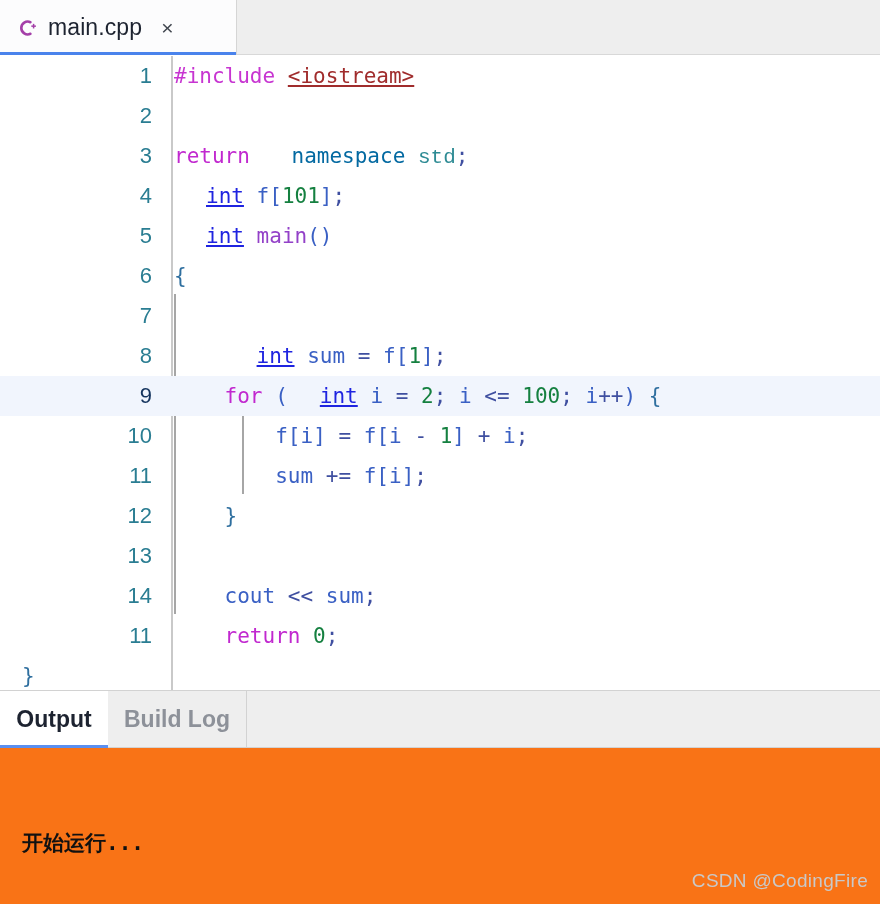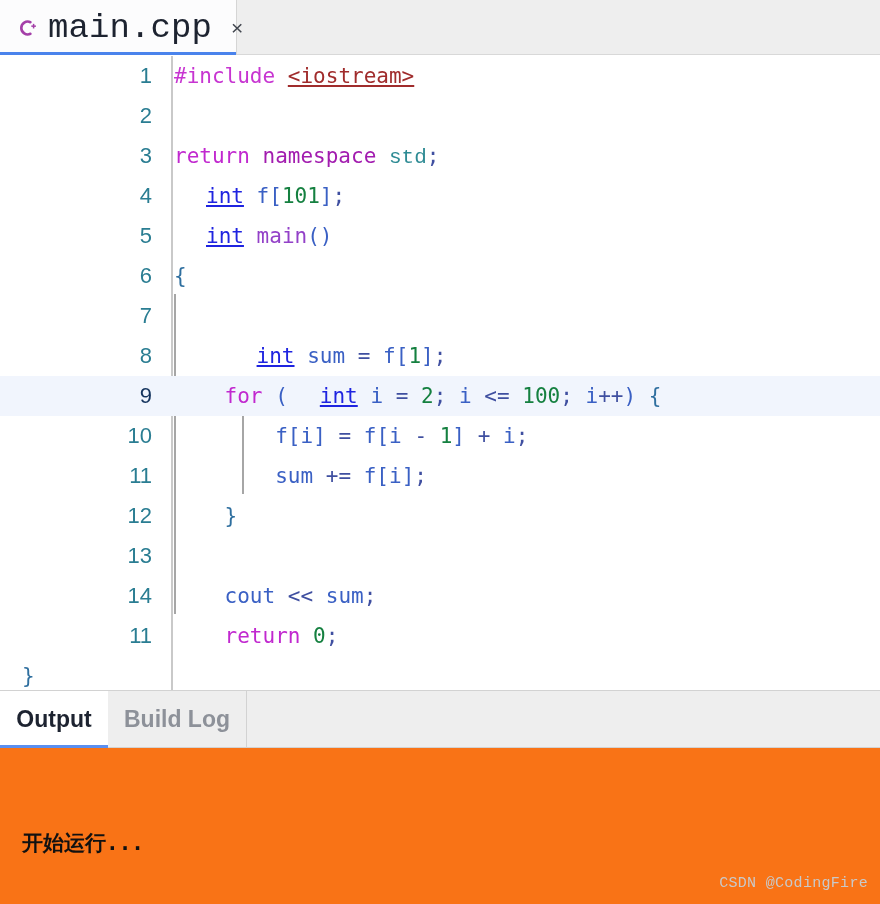--- a/index.html
+++ b/index.html
@@ -51,23 +51,23 @@
     background: #4a83ec;
   }
   .cpp-icon {
     width: 22px; height: 22px;
     position: relative;
     flex: 0 0 auto;
     margin-right: 9px;
   }
   .cpp-icon svg { display: block; }
   .tab-title {
-    font-size: 34px;
+    font-size: 23px;
     color: #1d2330;
-    font-family: Liberation Mono, monospace;
+    font-family: Liberation Sans, sans-serif;
     letter-spacing: 0.1px;
     white-space: nowrap;
   }
   .tab-close {
     margin-left: 19px;
     font-size: 21px;
     line-height: 1;
     color: #41464f;
     font-family: "Liberation Sans", sans-serif;
     cursor: pointer;
@@ -126,21 +126,21 @@
     width: 2px;
     background: #a6a6a6;
   }
   #guide-outer { left: 174px; top: 238px; height: 320px; }
   #guide-inner { left: 242px; top: 358px; height: 80px; }
 
   
   .t-pre     { color: #c735d1; }          
   .t-header  { color: #a02c2c; text-decoration: underline; }
   .t-kw      { color: #c128cf; }          
-  .t-ns      { color: #a21caf; }          
+  .t-ns      { color: #0369a1; margin-left: 29px; }          
   .t-type    { color: #1f24e0; text-decoration: underline; padding-left: 32px; }
   .t-std     { color: #2e8b94; font-family: Liberation Mono, monospace; }
   .t-fn      { color: #9341c8; }          
   .t-num     { color: #158040; }
   .t-id      { color: #3a60c4; }          
   .t-op      { color: #3f4fa0; }          
   .t-br      { color: #3a60c4; }          
   .t-brace   { color: #2f6f9f; }
 
   
@@ -204,22 +204,22 @@
     line-height: 31px;
     white-space: pre;
   }
   .out-line { display: block; }
 
   
   #watermark {
     position: absolute;
     right: 12px;
     bottom: 12px;
-    font-family: Liberation Mono, monospace;
-    font-size: 15px;
+    font-family: Liberation Sans, sans-serif;
+    font-size: 19px;
     color: #c9c9c9;
     letter-spacing: 0.3px;
     user-select: none;
   }
 </style>
 </head>
 <body>
 
 <div id="tabbar">
   <div class="file-tab active">

